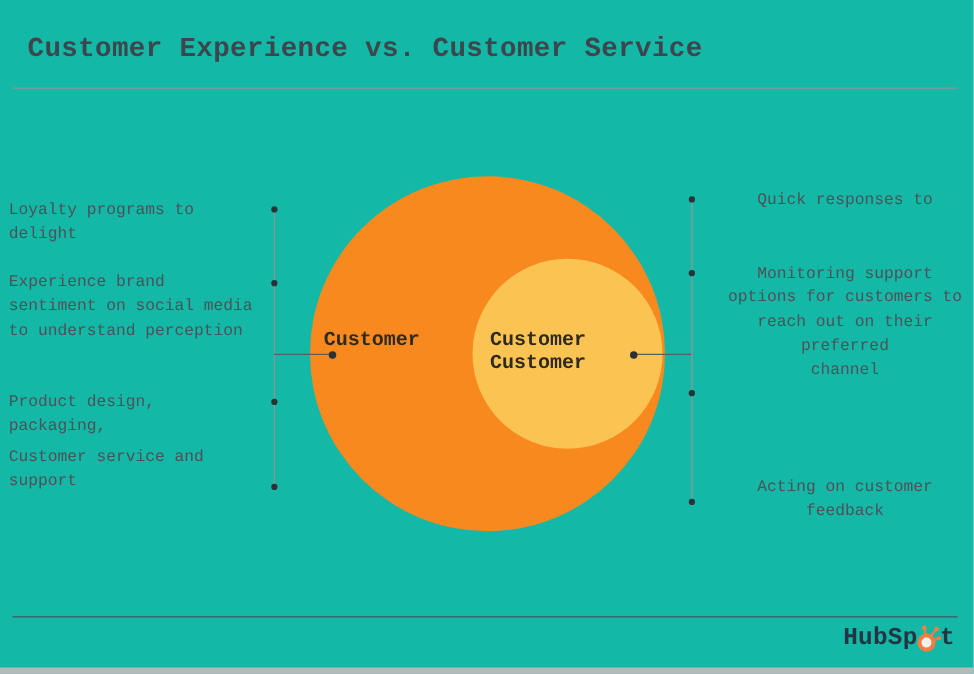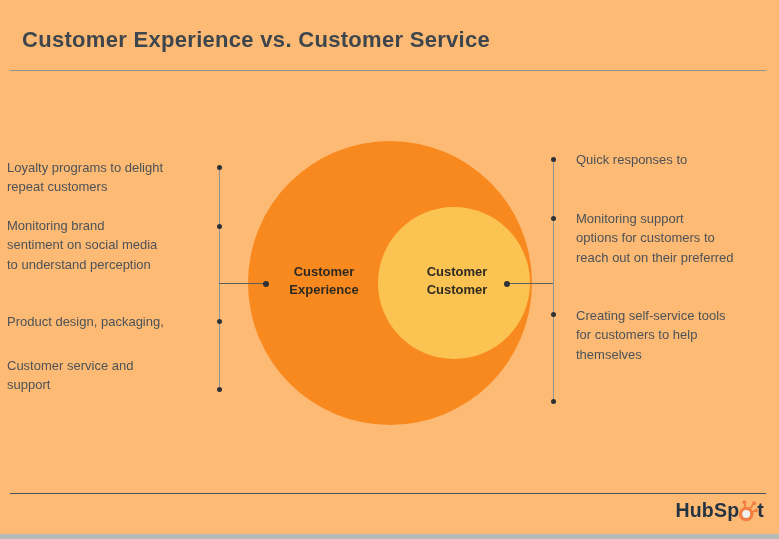--- a/index.html
+++ b/index.html
@@ -1,18 +1,18 @@
 <!DOCTYPE html>
 <html><head>
 <meta charset="utf-8">
 <style>
   html,body{margin:0;padding:0;background:#e8eae9;}
   .canvas{
-    position:relative;width:779px;height:539px;background:#fdba74;
-    font-family:Liberation Sans, sans-serif;overflow:hidden;
+    position:relative;width:779px;height:539px;background:#14b8a6;
+    font-family:Liberation Mono, monospace;overflow:hidden;
   }
   .title{
     position:absolute;left:22px;top:27px;margin:0;
     font-size:22px;font-weight:bold;color:#3e464d;letter-spacing:.3px;
   }
   .rule{position:absolute;left:10px;width:756px;height:1px;}
   .rule-top{top:70px;background:#8f9494;}
   .rule-bottom{top:493px;background:#49545c;}
 
   .vline{position:absolute;width:1px;background:#8f9596;}
@@ -23,29 +23,29 @@
   .hline-right{left:507px;width:46px;}
 
   .dot{position:absolute;width:5px;height:5px;border-radius:50%;background:#2c3136;}
   .enddot{position:absolute;width:6px;height:6px;border-radius:50%;background:#2c3136;}
 
   .circle{position:absolute;border-radius:50%;}
   .circle-outer{left:248px;top:141px;width:284px;height:284px;background:#f8891e;}
   .circle-inner{left:378px;top:207px;width:152px;height:152px;background:#fbc351;}
 
   .circle-label{
-    position:absolute;width:130px;text-align:center;
-    font-weight:bold;font-size:13px;line-height:18px;color:#2e2a22;
+    position:absolute;width:130px;text-align:left;
+    font-weight:bold;font-size:16px;line-height:18px;color:#2e2a22;
   }
   .label-ce{left:259px;top:263px;}
   .label-cs{left:392px;top:263px;}
 
   .item{position:absolute;font-size:13px;line-height:19.3px;color:#4c5257;}
   .item-left{width:196px;left:7px;text-align:left;}
-  .item-right{width:200px;left:576px;text-align:left;}
+  .item-right{width:200px;left:576px;text-align:center;}
   .l1{top:158px;} .l2{top:216px;} .l3{top:312px;} .l4{top:356px;}
   .r1{top:150px;} .r2{top:209px;} .r3{top:306px;} .r4{top:380px;}
 
   .logo{
     position:absolute;top:498px;right:15px;display:flex;align-items:flex-start;
     font-weight:bold;font-size:19.5px;color:#253443;letter-spacing:.2px;line-height:24px;
   }
   .sprocket{margin:0 -1px;display:block;}
 
   .bottom-strip{position:absolute;left:0;top:534px;width:779px;height:5px;background:#b6bbba;}
@@ -56,21 +56,20 @@
 <div class="canvas">
 
   <h1 class="title">Customer Experience vs. Customer Service</h1>
   <div class="rule rule-top"></div>
 
   <div class="circle circle-outer"></div>
   <div class="circle circle-inner"></div>
 
   <div class="circle-label label-ce">
     <div>Customer</div>
-    <div>Experience</div>
   </div>
   <div class="circle-label label-cs">
     <div>Customer</div>
     <div>Customer</div>
   </div>
 
   <div class="vline vline-left"></div>
   <div class="vline vline-right"></div>
   <div class="hline hline-left"></div>
   <div class="hline hline-right"></div>
@@ -82,47 +81,46 @@
   <div class="dot" style="left:217px;top:319px;"></div>
   <div class="dot" style="left:217px;top:387px;"></div>
 
   <div class="dot" style="left:551px;top:157px;"></div>
   <div class="dot" style="left:551px;top:216px;"></div>
   <div class="dot" style="left:551px;top:312px;"></div>
   <div class="dot" style="left:551px;top:399px;"></div>
 
   <div class="item item-left l1">
     <div>Loyalty programs to delight</div>
-    <div>repeat customers</div>
   </div>
   <div class="item item-left l2">
-    <div>Monitoring brand</div>
+    <div>Experience brand</div>
     <div>sentiment on social media</div>
     <div>to understand perception</div>
   </div>
   <div class="item item-left l3">
     <div>Product design, packaging,</div>
   </div>
   <div class="item item-left l4">
     <div>Customer service and</div>
     <div>support</div>
   </div>
 
   <div class="item item-right r1">
     <div>Quick responses to</div>
   </div>
   <div class="item item-right r2">
     <div>Monitoring support</div>
     <div>options for customers to</div>
     <div>reach out on their preferred</div>
+    <div>channel</div>
   </div>
-  <div class="item item-right r3">
-    <div>Creating self-service tools</div>
-    <div>for customers to help</div>
-    <div>themselves</div>
+  <div class="item item-right r4">
+    <div>Acting on customer</div>
+    <div>feedback</div>
   </div>
 
   <div class="rule rule-bottom"></div>
 
   <div class="logo">
     <span>HubSp</span>
     <svg class="sprocket" width="20" height="24" viewBox="0 0 22 26">
       <g stroke="#f47d41" stroke-width="2" stroke-linecap="round">
         <line x1="9" y1="17" x2="7.5" y2="6"></line>
         <line x1="9" y1="17" x2="16.5" y2="7"></line>

